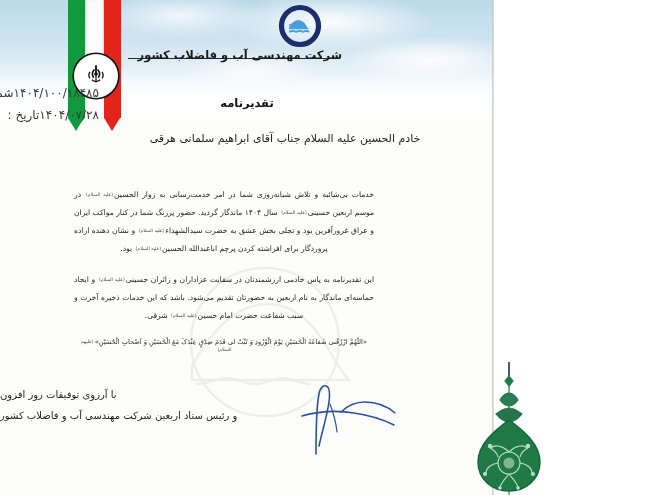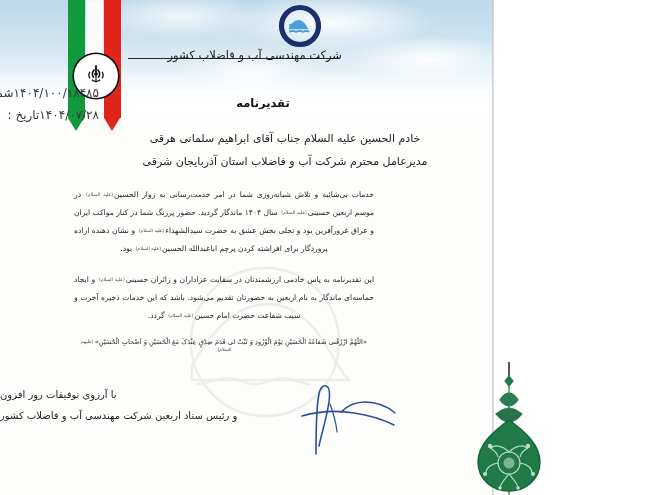--- a/index.html
+++ b/index.html
@@ -101,21 +101,21 @@
   .org-rule {
     position: absolute;
     left: 128px; top: 58px;
     width: 212px; height: 0;
     border-top: 1.1px solid #2a2a2a;
   }
   .org-name {
     position: absolute;
     right: 152px; top: 48px;
     font-size: 11.5px;
-    font-weight: normal;
+    font-weight: bold;
     color: #1b1b1b;
     letter-spacing: .2px;
     white-space: nowrap;
   }
 
   
   .meta {
     position: absolute;
     right: 392px; top: 82px;
     text-align: right;
@@ -131,21 +131,20 @@
   
   .doc-title {
     position: absolute;
     left: 0; top: 96px;
     width: 494px;
     text-align: center;
     font-size: 11.5px;
     font-weight: bold;
     color: #141414;
     letter-spacing: .3px;
-    padding-left: 16px;
   }
 
   
   .addressee {
     position: absolute;
     left: 0; top: 127px;
     width: 570px;
     text-align: center;
     font-size: 11px;
     color: #1d1d1d;
@@ -266,35 +265,34 @@
       </span>
       <span class="meta-row">
         <span class="meta-value">۱۴۰۴/۰۷/۲۸</span><span class="meta-label">تاریخ :</span>
       </span>
     </div>
 
     <div class="doc-title">تقدیرنامه</div>
 
     <div class="addressee">
       <div>خادم الحسین علیه السلام جناب آقای ابراهیم سلمانی هرقی</div>
-      <div>مدیرعامل محترم شرکت آب و فاضلاب استان آذربایجان شرقی</div>
     </div>
 
     <div class="watermark">
       <svg width="230" height="170" viewBox="0 0 230 170" aria-hidden="true">
         <circle cx="115" cy="80" r="74" fill="none" stroke="#8a8a8a" stroke-width="2.4"></circle>
         <path d="M42 104c22-40 47-62 76-62 26 0 45 18 61 46 8 14 14 24 20 30H42z" fill="none" stroke="#8a8a8a" stroke-width="2.4"></path>
         <path d="M46 122c13 0 21-6 31-6s17 6 28 6 18-6 28-6 17 6 27 6" fill="none" stroke="#8a8a8a" stroke-width="2.4"></path>
       </svg>
     </div>
 
     <div class="body-text">
       <p class="para"><span>خدمات بی‌شائبه و تلاش شبانه‌روزی شما در امر خدمت‌رسانی به زوار الحسین</span><span class="hon">(علیه السلام)</span><span> در موسم اربعین حسینی</span><span class="hon">(علیه السلام)</span><span> سال ۱۴۰۴ ماندگار گردید. حضور پررنگ شما در کنار مواکب ایران و عراق غرورآفرین بود و تجلی بخش عشق به حضرت سیدالشهداء</span><span class="hon">(علیه السلام)</span><span> و نشان دهنده اراده پروردگار برای افراشته کردن پرچم اباعبدالله الحسین</span><span class="hon">(علیه السلام)</span><span> بود.</span></p>
 
-      <p class="para"><span>این تقدیرنامه به پاس خادمی ارزشمندتان در سقایت عزاداران و زائران حسینی</span><span class="hon">(علیه السلام)</span><span> و ایجاد حماسه‌ای ماندگار به نام اربعین به حضورتان تقدیم می‌شود. باشد که این خدمات ذخیره آخرت و سبب شفاعت حضرت امام حسین</span><span class="hon">(علیه السلام)</span><span> گردد.</span></p>
+      <p class="para"><span>این تقدیرنامه به پاس خادمی ارزشمندتان در سقایت عزاداران و زائران حسینی</span><span class="hon">(علیه السلام)</span><span> و ایجاد حماسه‌ای ماندگار به نام اربعین به حضورتان تقدیم می‌شود. باشد که این خدمات ذخیره آخرت و سبب شفاعت حضرت امام حسین</span><span class="hon">(علیه السلام)</span><span> شرقی.</span></p>
     </div>
 
     <div class="prayer"><span>«اللّهُمَّ ارْزُقْنی شَفاعَةَ الْحُسَیْنِ یَوْمَ الْوُرُودِ وَ ثَبِّتْ لی قَدَمَ صِدْقٍ عِنْدَکَ مَعَ الْحُسَیْنِ وَ اَصْحابِ الْحُسَیْنِ»</span><span class="hon">(علیهم السلام)</span></div>
 
     <div class="sign">
       <div class="closing">با آرزوی توفیقات روز افزون</div>
       <div>و رئیس ستاد اربعین شرکت مهندسی آب و فاضلاب کشور</div>
     </div>
 
     <div class="signature-mark">

